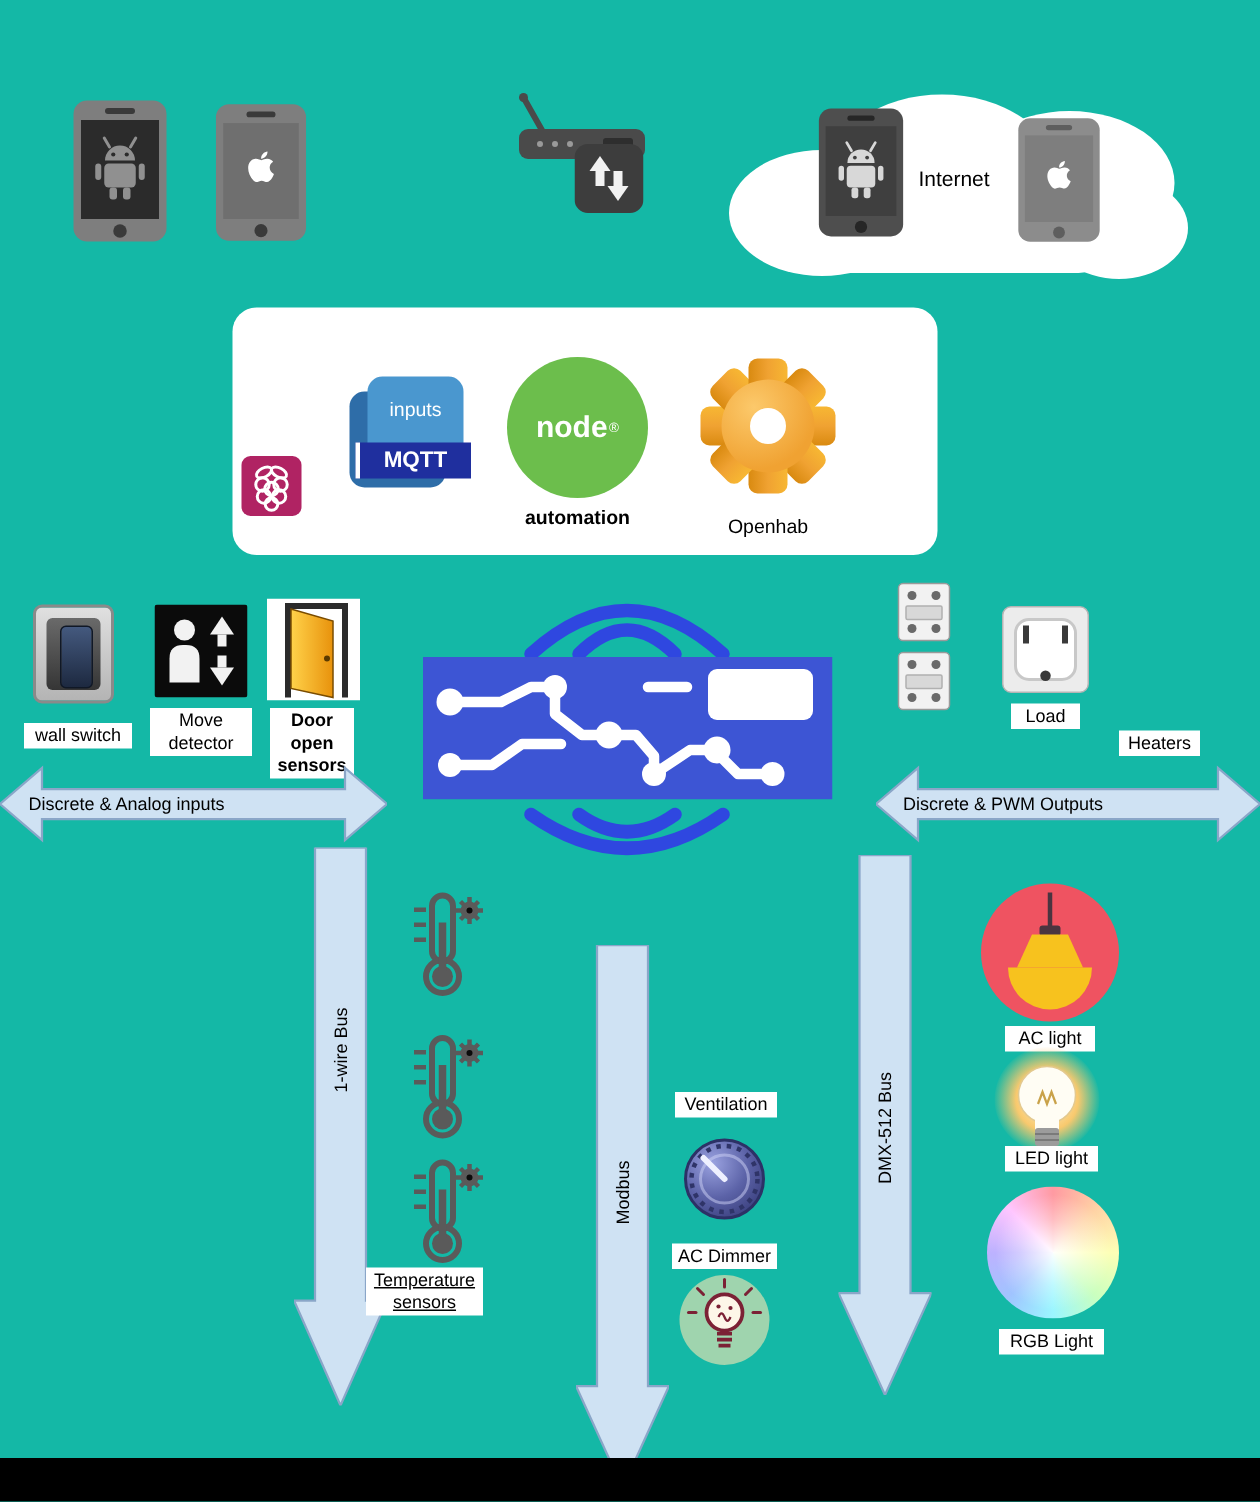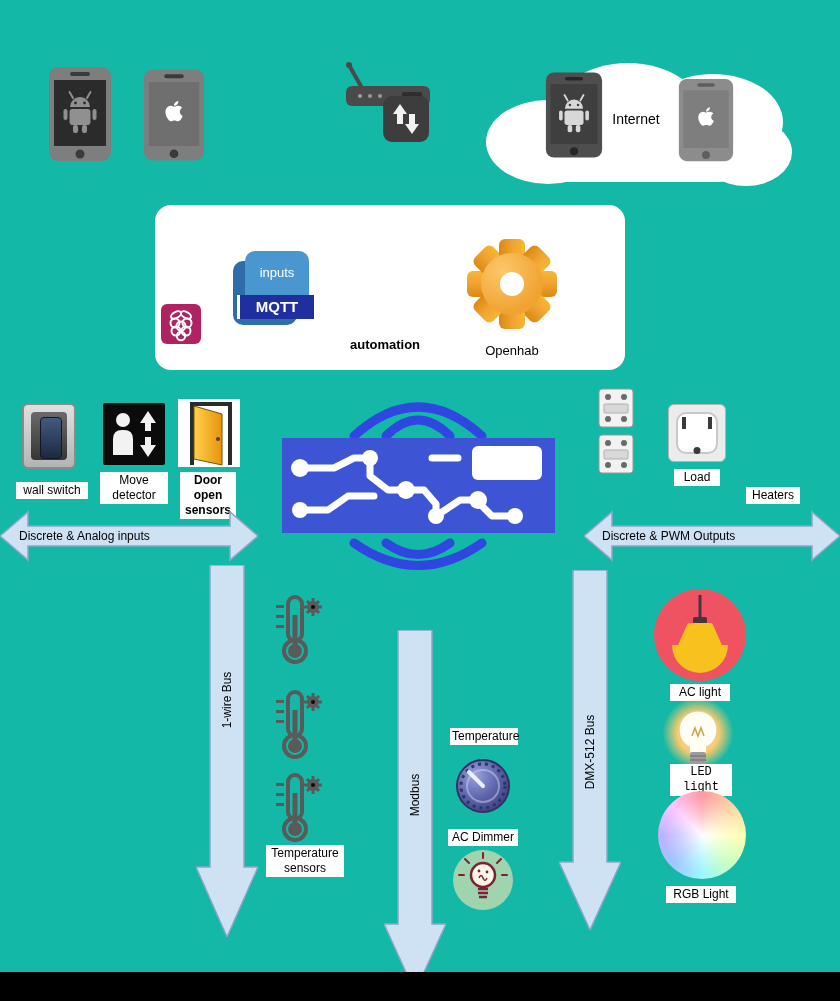--- a/index.html
+++ b/index.html
@@ -158,20 +158,24 @@
       </g>
     </svg>
 
     <div class="abs" style="left:78px;top:46px;width:80px;height:86px;">
       <div class="mqtt-back"></div>
       <div class="mqtt-front"></div>
       <div class="mqtt-broker">inputs</div>
       <div class="mqtt-banner">MQTT</div>
     </div>
 
+    <div class="node-circle" style="left:183px;top:33px;width:94px;height:94px;">
+      <span>node</span>
+        <sup>®</sup>
+    </div>
     <div class="abs" style="left:183px;top:132px;width:94px;text-align:center;font-size:13px;font-weight:bold;">automation</div>
 
     <div class="gear" style="left:310px;top:32px;width:94px;height:94px;">
       <div class="bar" style="transform:rotate(0deg);"></div>
       <div class="bar" style="transform:rotate(45deg);"></div>
       <div class="bar" style="transform:rotate(90deg);"></div>
       <div class="bar" style="transform:rotate(135deg);"></div>
       <div class="hub"></div>
       <div class="hole"></div>
     </div>
@@ -343,28 +347,28 @@
     </g>
     <g stroke="#5a5a5a" stroke-width="3">
       <line x1="47" y1="5" x2="47" y2="23"></line>
         <line x1="38" y1="14" x2="56" y2="14"></line>
       <line x1="41" y1="8" x2="53" y2="20"></line>
         <line x1="53" y1="8" x2="41" y2="20"></line>
     </g>
     <circle cx="47" cy="14" r="6" fill="#5a5a5a"></circle>
       <circle cx="47" cy="14" r="2" fill="#0b0b0b"></circle>
   </svg>
-  <div class="lbl" style="left:266px;top:845px;width:74px;">Temperature sensors</div>
+  <div class="lbl" style="left:244px;top:845px;width:74px;text-decoration:underline;">Temperature sensors</div>
 
   <svg class="abs" style="left:384px;top:630px" width="62" height="362" viewBox="0 0 62 362">
     <path class="arrow-shape" d="M14,0 H48 V294 H62 L31,362 L0,294 H14 Z"></path>
   </svg>
   <div class="bus-lbl" style="left:375px;top:787px;width:80px;">Modbus</div>
 
-  <div class="lbl" style="left:450px;top:728px;width:64px;">Temperature</div>
+  <div class="lbl" style="left:450px;top:728px;width:64px;">Ventilation</div>
   <svg class="abs" style="left:454px;top:757px" width="58" height="58" viewBox="0 0 58 58">
     <defs>
       <radialGradient id="knobG" cx="35%" cy="30%" r="80%">
         <stop offset="0%" stop-color="#9aa2e0"></stop>
           <stop offset="55%" stop-color="#5c63a8"></stop>
           <stop offset="100%" stop-color="#3a3f7d"></stop>
       </radialGradient>
     </defs>
     <circle cx="29" cy="29" r="26" fill="url(#knobG)" stroke="#2c3166" stroke-width="2"></circle>
     <circle cx="29" cy="29" r="22" fill="none" stroke="#2f3468" stroke-width="3" stroke-dasharray="3 4"></circle>
@@ -413,18 +417,18 @@
     <svg class="abs" style="left:0;top:0" width="72" height="80" viewBox="0 0 72 80">
       <circle cx="36" cy="32" r="19" fill="#FFFDF4" stroke="#E3C98F" stroke-width="1"></circle>
       <rect x="28" y="47" width="16" height="8" fill="#FFFDF4"></rect>
       <path d="M30,38 L33,30 L36,38 L39,30 L42,38" fill="none" stroke="#C9A24A" stroke-width="1.5"></path>
       <rect x="28" y="54" width="16" height="12" rx="2" fill="#9c9c9c"></rect>
       <line x1="28" y1="58" x2="44" y2="58" stroke="#6f6f6f"></line>
       <line x1="28" y1="62" x2="44" y2="62" stroke="#6f6f6f"></line>
       <rect x="32" y="66" width="8" height="5" rx="2" fill="#7a7a7a"></rect>
     </svg>
   </div>
-  <div class="lbl" style="left:670px;top:764px;width:58px;font-family:Liberation Mono, monospace;">LED light</div>
+  <div class="lbl" style="left:670px;top:764px;width:58px;">LED light</div>
 
   <div class="rgb-circle" style="left:658px;top:791px;width:88px;height:88px;"></div>
   <div class="lbl" style="left:666px;top:886px;width:66px;">RGB Light</div>
 
 </div>
 
 </body></html>

